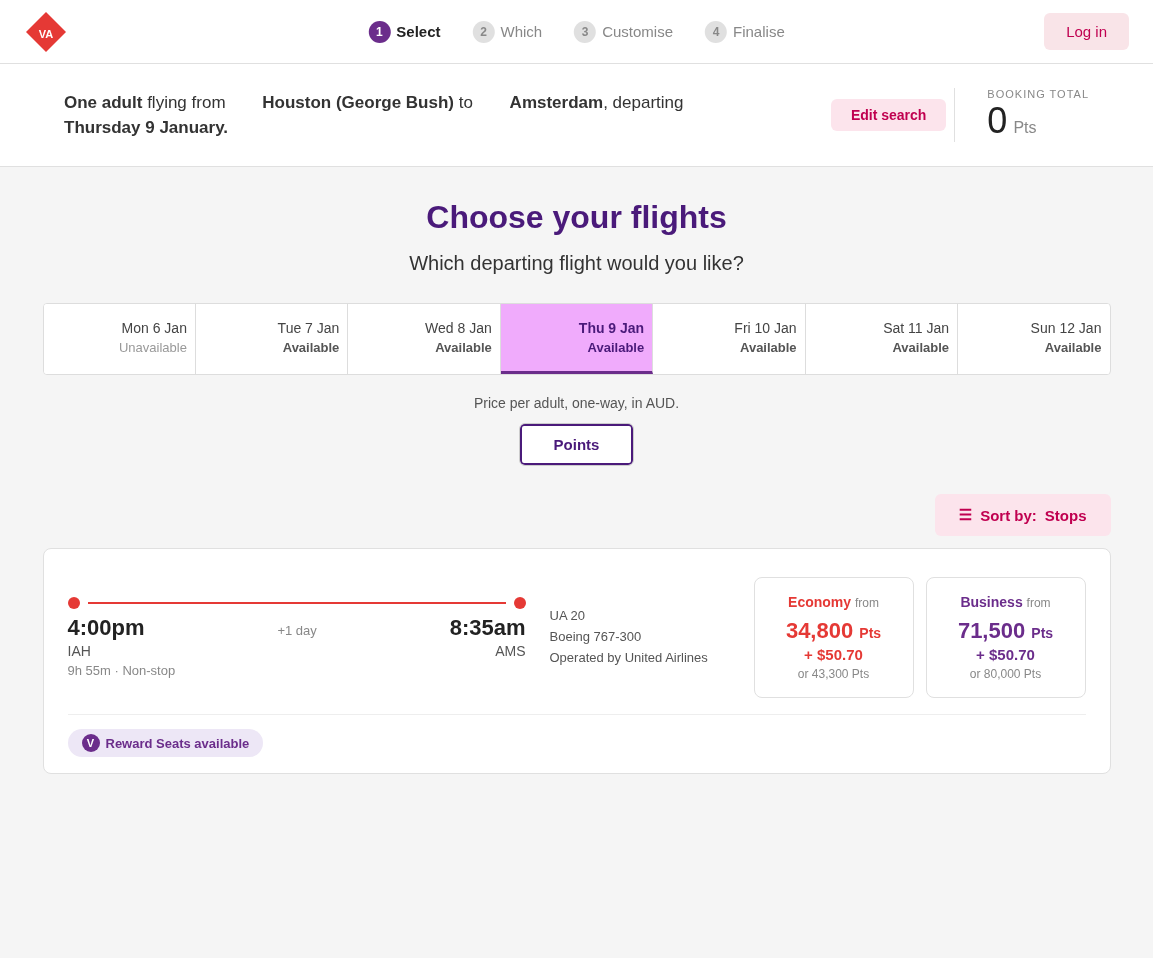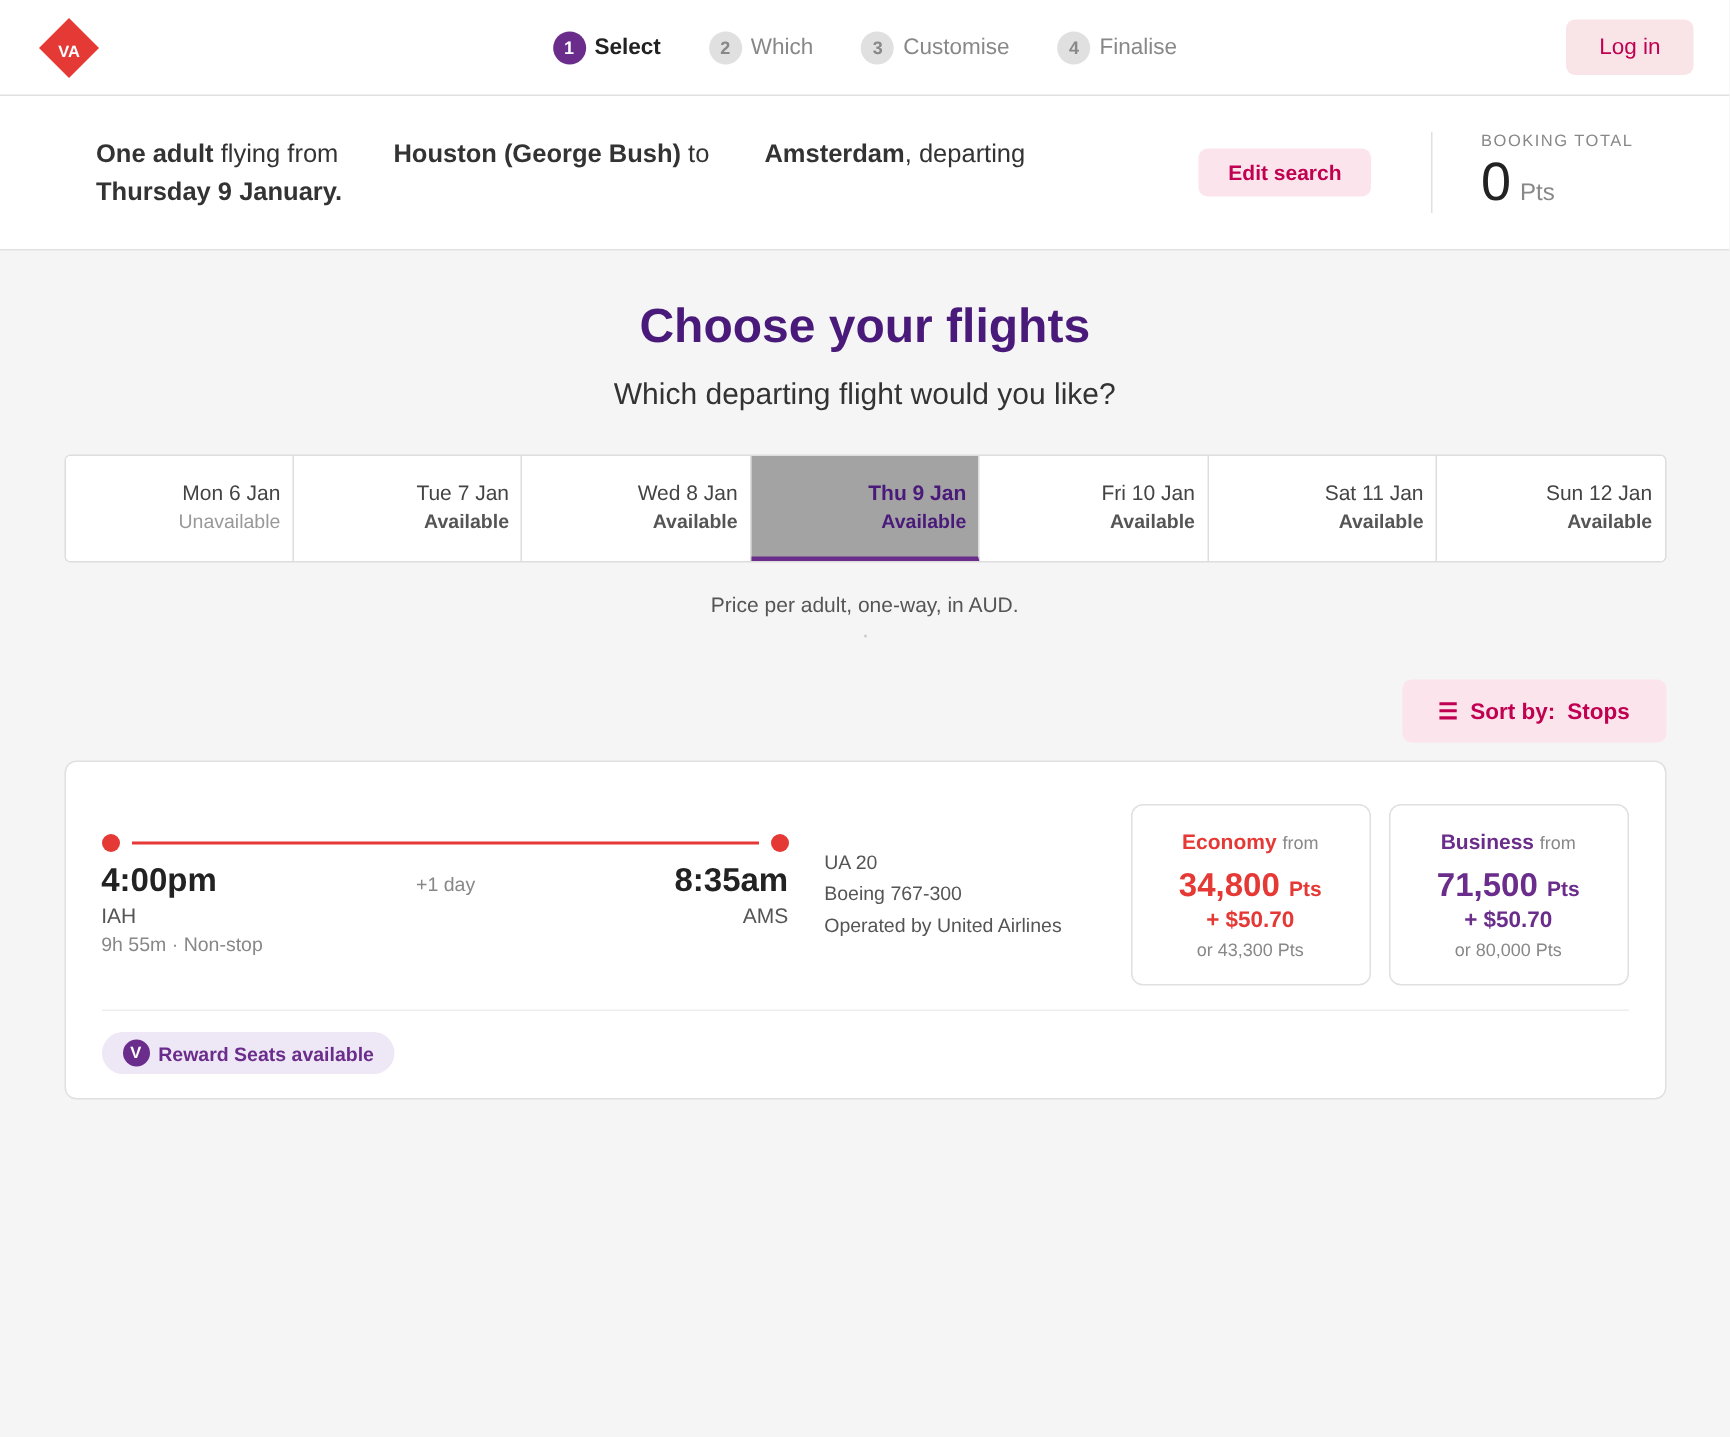--- a/index.html
+++ b/index.html
@@ -115,21 +115,21 @@
     .booking-total-pts {
       font-size: 16px;
       color: #888;
       font-weight: 400;
     }
     .search-bar-right {
       display: flex;
       align-items: center;
       gap: 0;
       border-left: 1px solid #e0e0e0;
-      margin-left: 40px;
+      margin-left: 8px;
     }
 
     
     .main-content {
       max-width: 1100px;
       margin: 0 auto;
       padding: 32px 16px;
     }
     .page-title {
       text-align: center;
@@ -168,21 +168,21 @@
       color: #444;
       margin-bottom: 4px;
     }
     .day-tab .tab-status {
       font-size: 13px;
       color: #555;
       font-weight: 600;
     }
     .day-tab.unavailable .tab-status { color: #999; font-weight: 400; }
     .day-tab.active {
-      background: #a3a3a3;
+      background: #f0abfc;
       border-bottom: 3px solid #6b2d8b;
     }
     .day-tab.active .tab-date { color: #4a1a7a; font-weight: 600; }
     .day-tab.active .tab-status { color: #4a1a7a; }
 
     
     .nav-buttons-row {
       display: flex;
       justify-content: space-between;
       margin-bottom: 24px;
@@ -455,20 +455,21 @@
     <div class="day-tab">
       <div class="tab-date">Sun 12 Jan</div>
       <div class="tab-status">Available</div>
     </div>
   </div>
 
 
   <p class="price-info">Price per adult, one-way, in AUD.</p>
   <div class="toggle-row">
     <div class="toggle-group">
+      <button class="toggle-btn active">Points</button>
     </div>
   </div>
 
   <div class="sort-bar">
     <button class="sort-btn">
       <span>☰</span>
       <span>Sort by: </span>
         <strong>Stops</strong>
     </button>
   </div>

